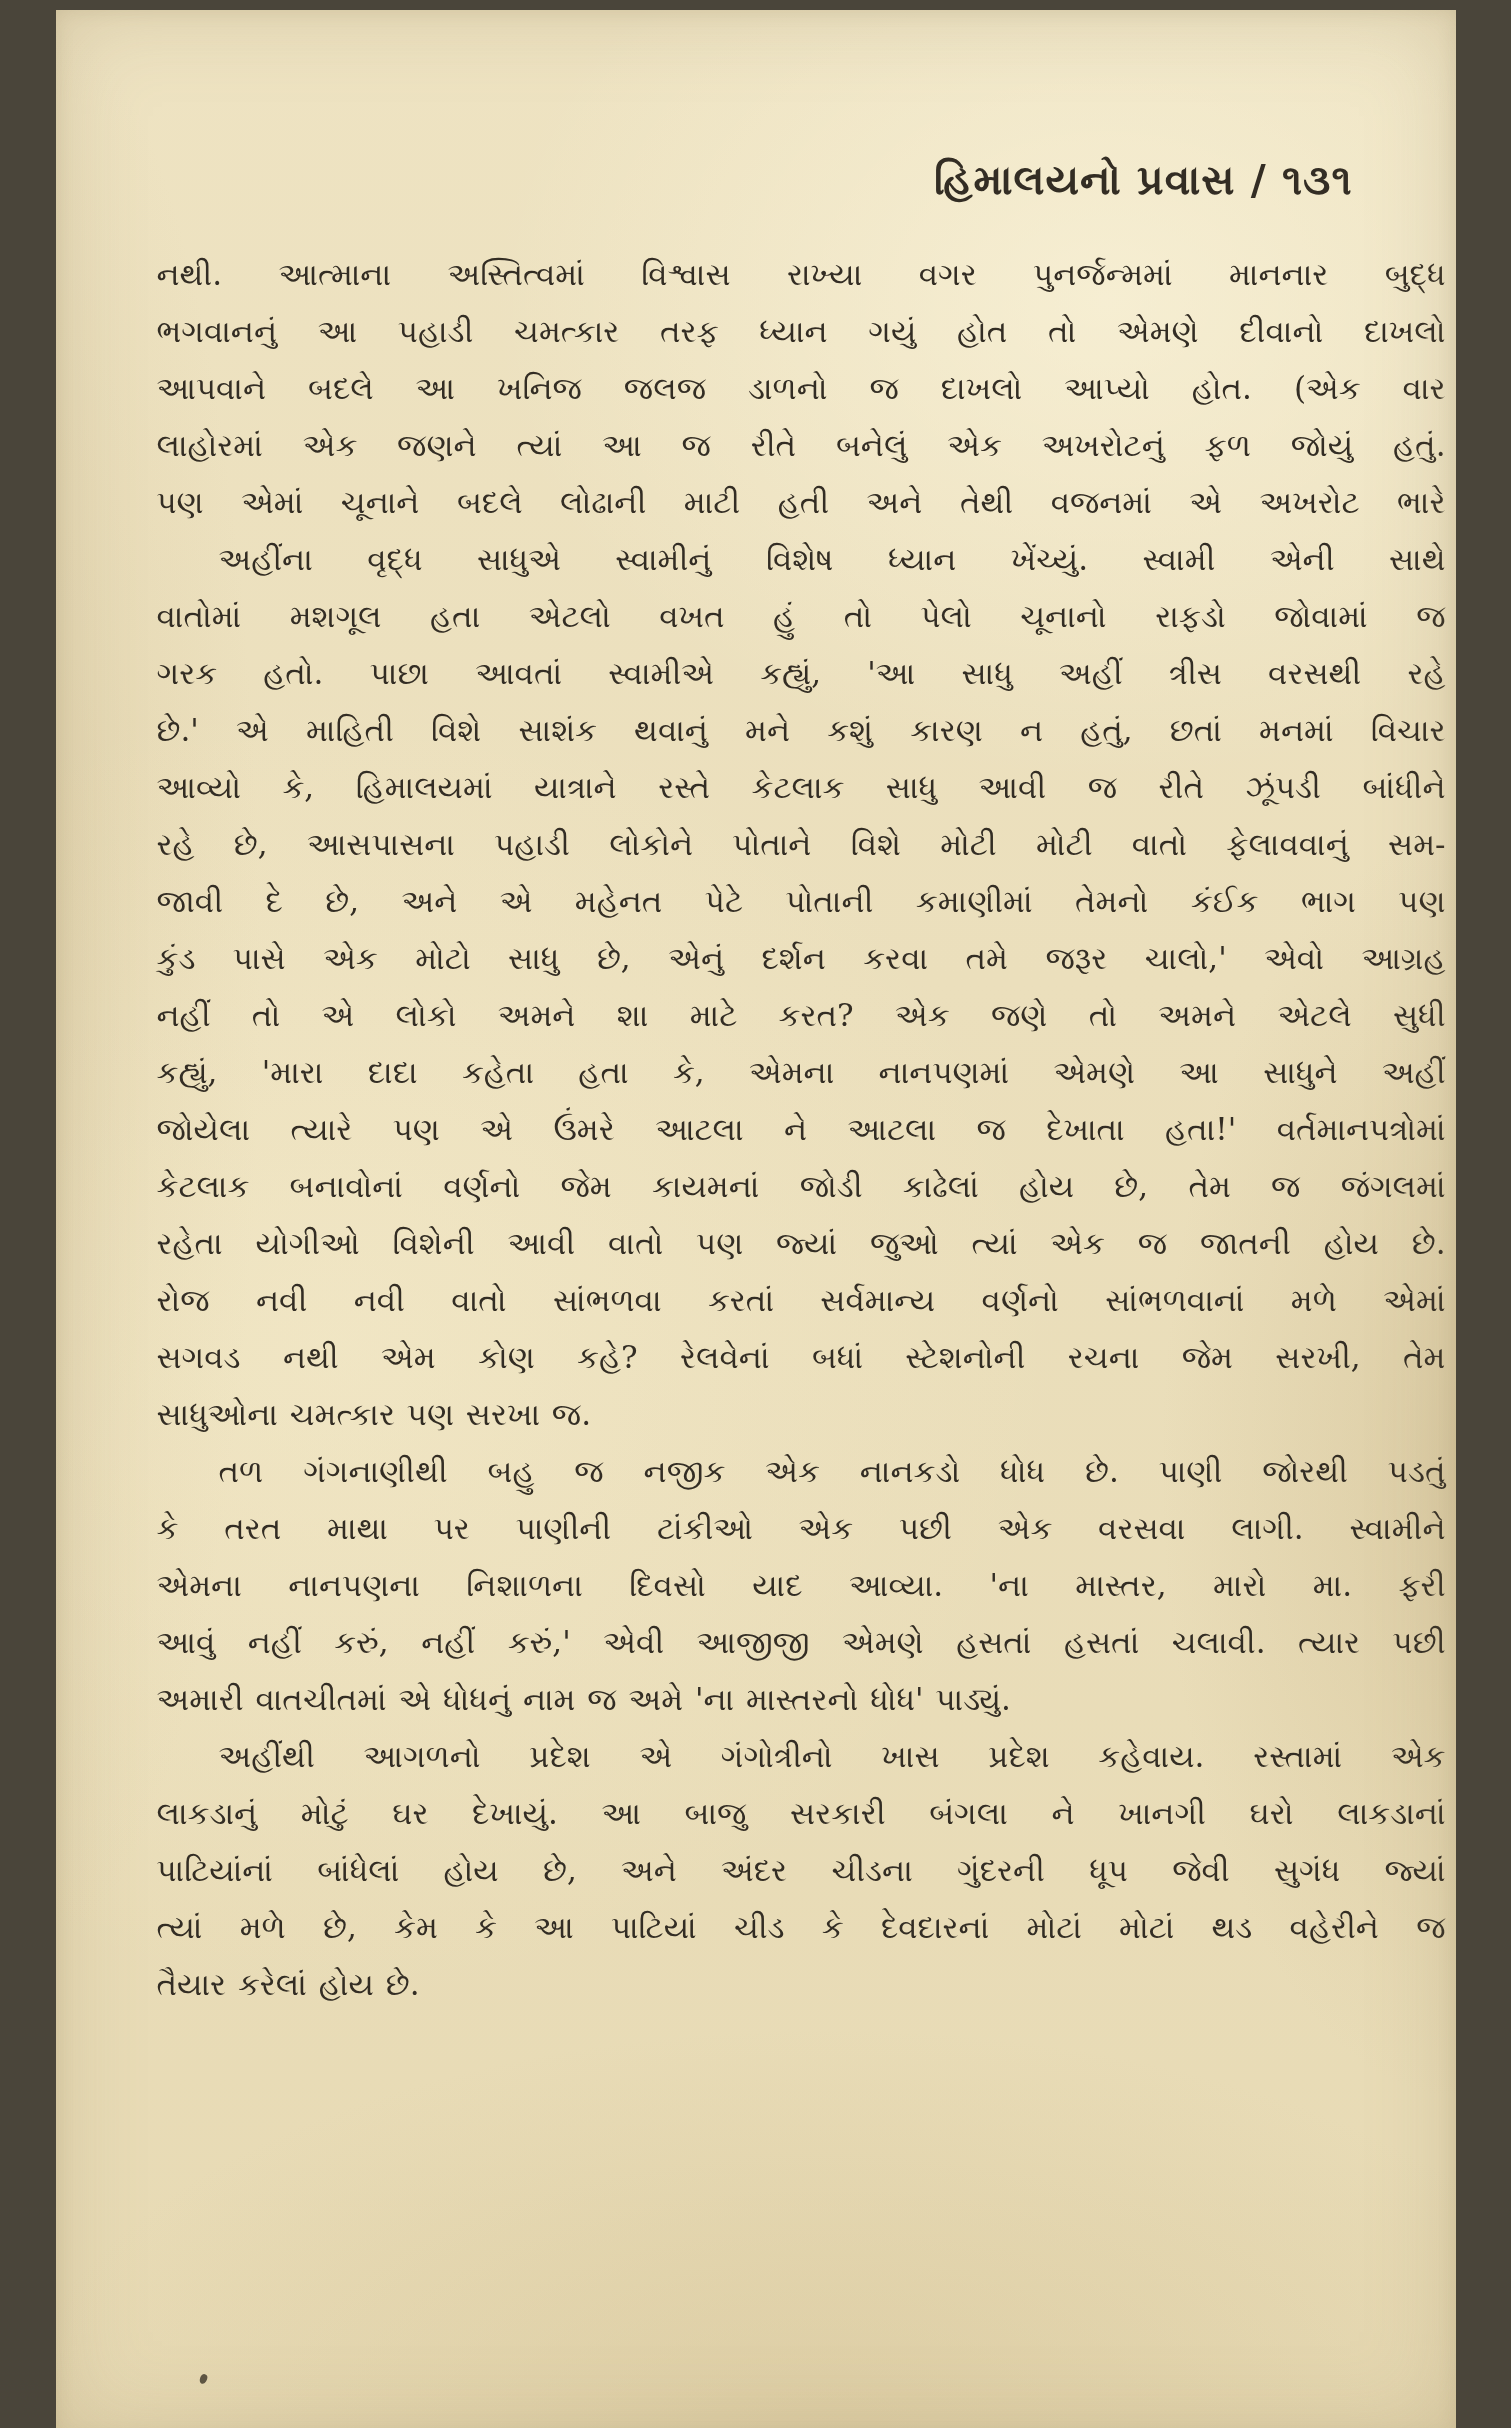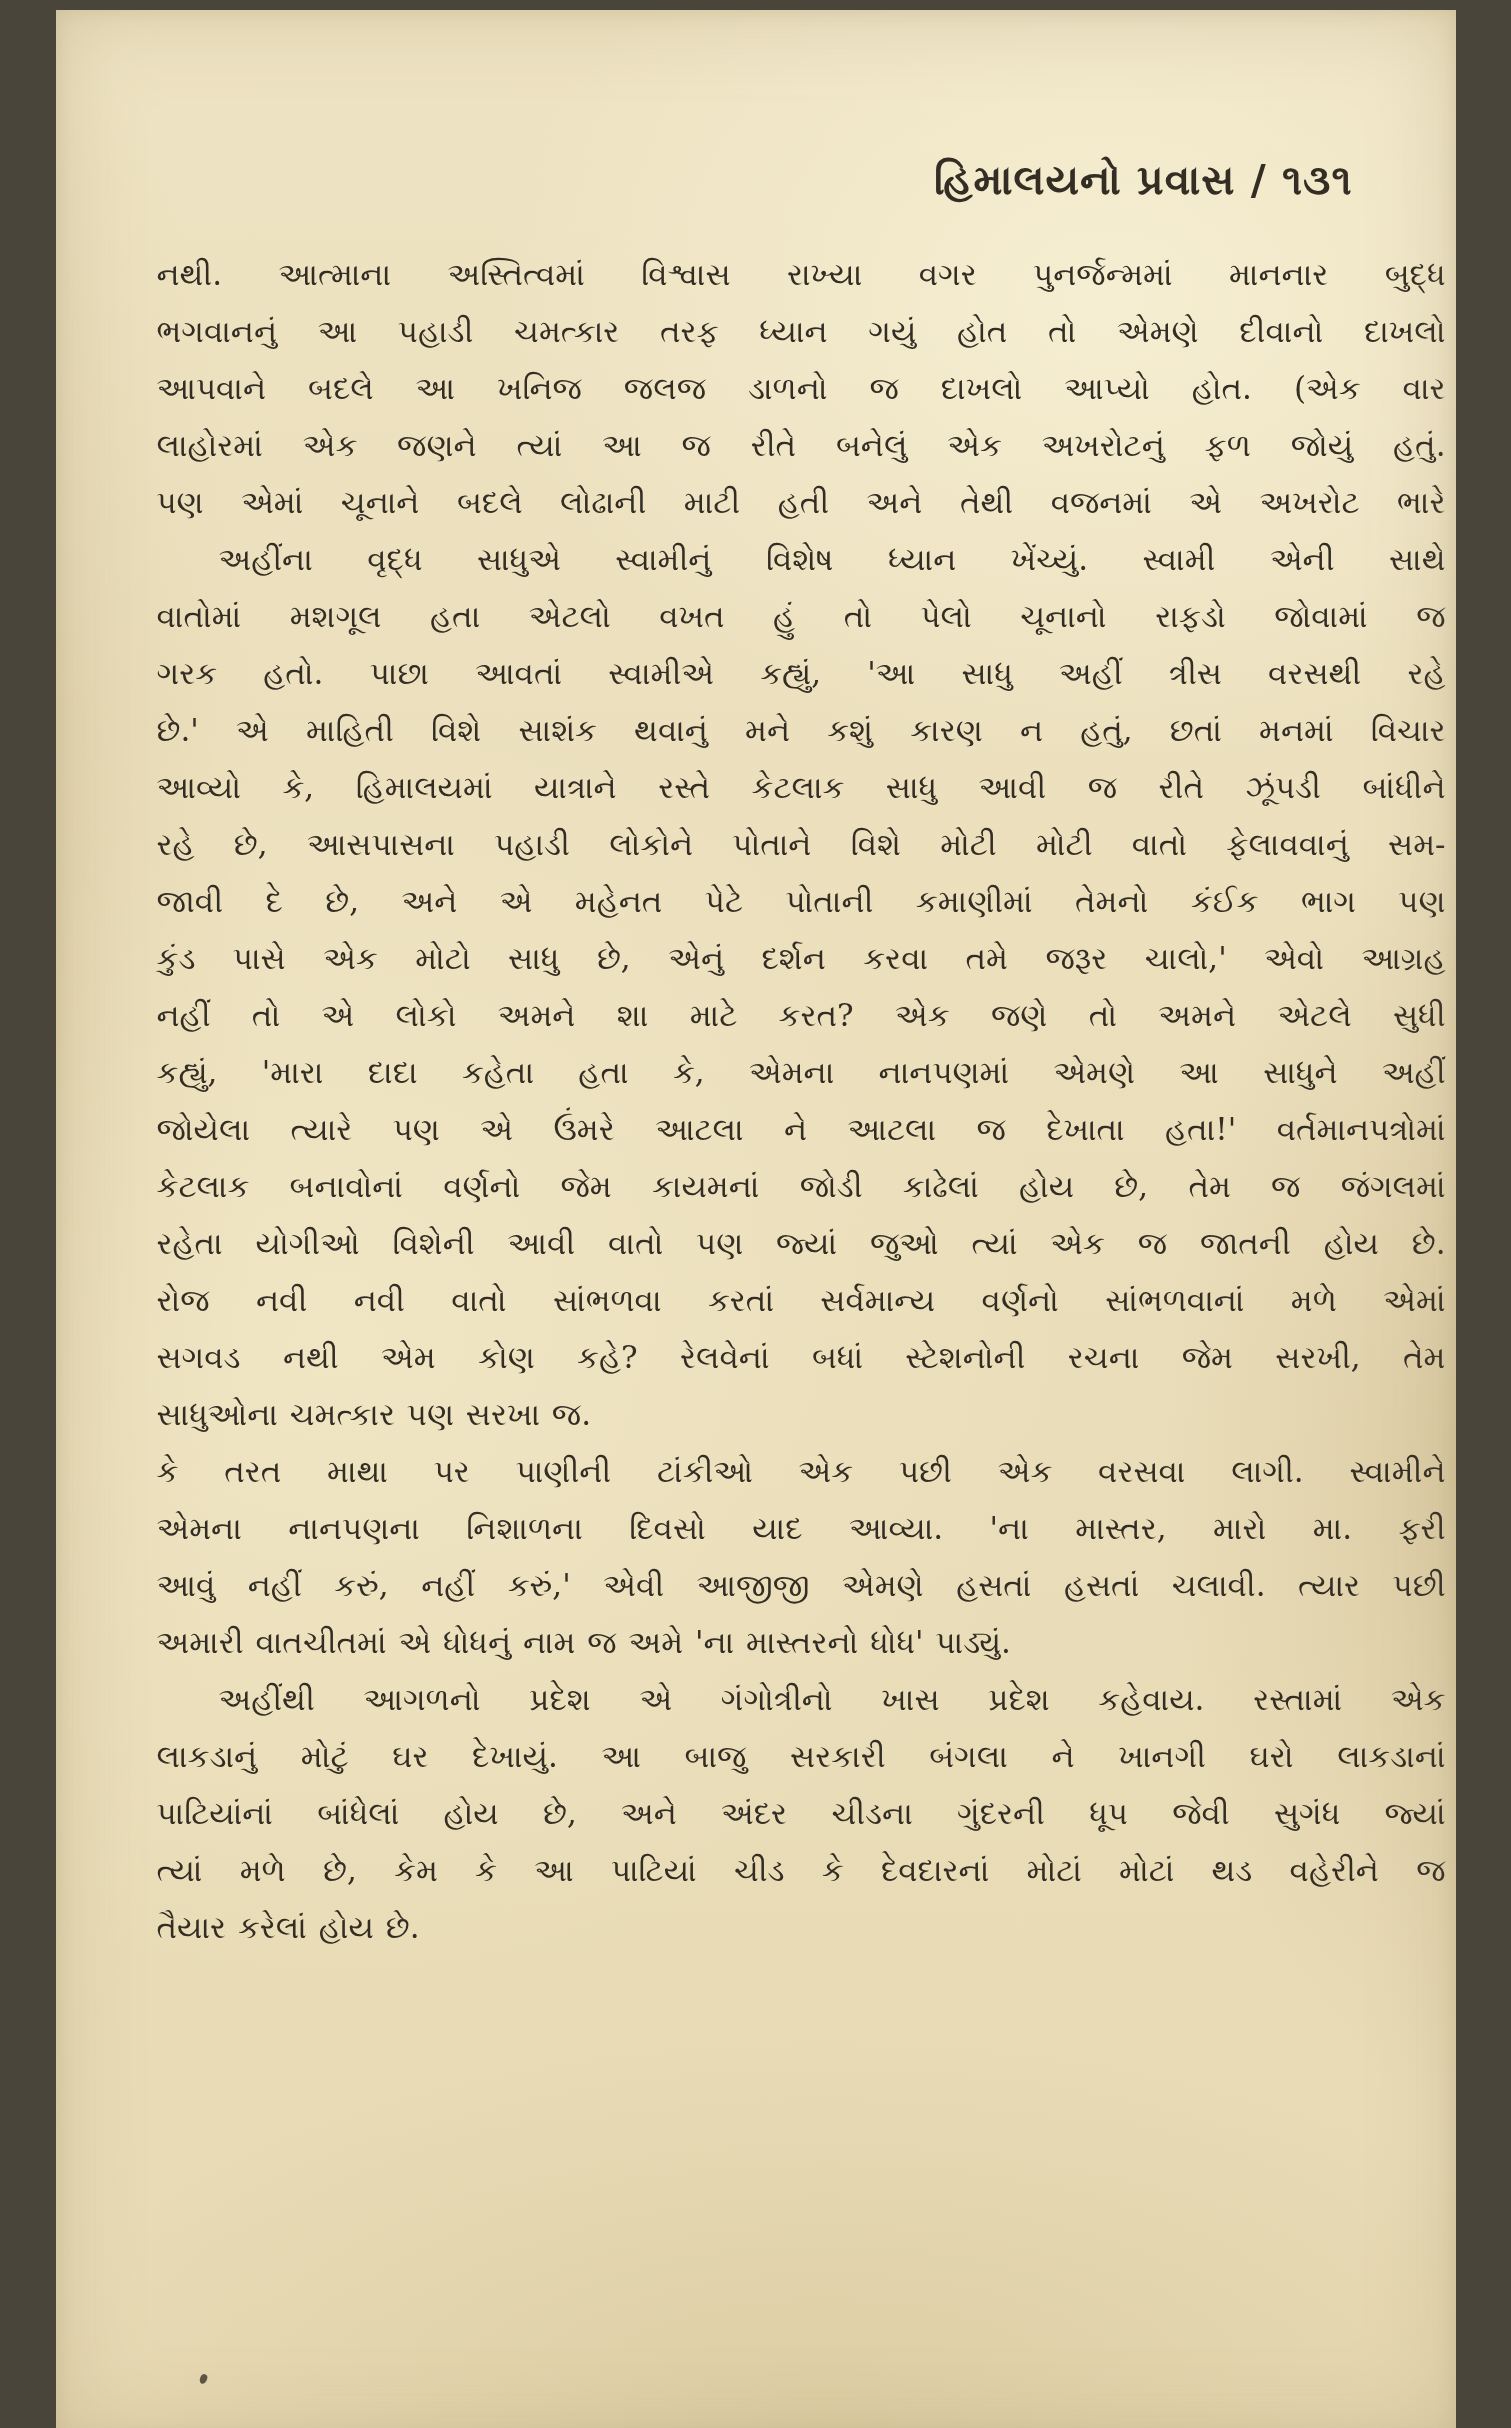--- a/index.html
+++ b/index.html
@@ -99,20 +99,21 @@
         <div class="line">નહીં તો એ લોકો અમને શા માટે કરત? એક જણે તો અમને એટલે સુધી</div>
         <div class="line">કહ્યું, 'મારા દાદા કહેતા હતા કે, એમના નાનપણમાં એમણે આ સાધુને અહીં</div>
         <div class="line">જોયેલા ત્યારે પણ એ ઉંમરે આટલા ને આટલા જ દેખાતા હતા!' વર્તમાનપત્રોમાં</div>
         <div class="line">કેટલાક બનાવોનાં વર્ણનો જેમ કાયમનાં જોડી કાઢેલાં હોય છે, તેમ જ જંગલમાં</div>
         <div class="line">રહેતા યોગીઓ વિશેની આવી વાતો પણ જ્યાં જુઓ ત્યાં એક જ જાતની હોય છે.</div>
         <div class="line">રોજ નવી નવી વાતો સાંભળવા કરતાં સર્વમાન્ય વર્ણનો સાંભળવાનાં મળે એમાં</div>
         <div class="line">સગવડ નથી એમ કોણ કહે? રેલવેનાં બધાં સ્ટેશનોની રચના જેમ સરખી, તેમ</div>
         <div class="line para-end">સાધુઓના ચમત્કાર પણ સરખા જ.</div>
       </div>
       <div class="paragraph">
+        <div class="line indent">તળ ગંગનાણીથી બહુ જ નજીક એક નાનકડો ધોધ છે. પાણી જોરથી પડતું</div>
         <div class="line">કે તરત માથા પર પાણીની ટાંકીઓ એક પછી એક વરસવા લાગી. સ્વામીને</div>
         <div class="line">એમના નાનપણના નિશાળના દિવસો યાદ આવ્યા. 'ના માસ્તર, મારો મા. ફરી</div>
         <div class="line">આવું નહીં કરું, નહીં કરું,' એવી આજીજી એમણે હસતાં હસતાં ચલાવી. ત્યાર પછી</div>
         <div class="line para-end">અમારી વાતચીતમાં એ ધોધનું નામ જ અમે 'ના માસ્તરનો ધોધ' પાડ્યું.</div>
       </div>
       <div class="paragraph">
         <div class="line indent">અહીંથી આગળનો પ્રદેશ એ ગંગોત્રીનો ખાસ પ્રદેશ કહેવાય. રસ્તામાં એક</div>
         <div class="line">લાકડાનું મોટું ઘર દેખાયું. આ બાજુ સરકારી બંગલા ને ખાનગી ઘરો લાકડાનાં</div>
         <div class="line">પાટિયાંનાં બાંધેલાં હોય છે, અને અંદર ચીડના ગુંદરની ધૂપ જેવી સુગંધ જ્યાં</div>
         <div class="line">ત્યાં મળે છે, કેમ કે આ પાટિયાં ચીડ કે દેવદારનાં મોટાં મોટાં થડ વહેરીને જ</div>

